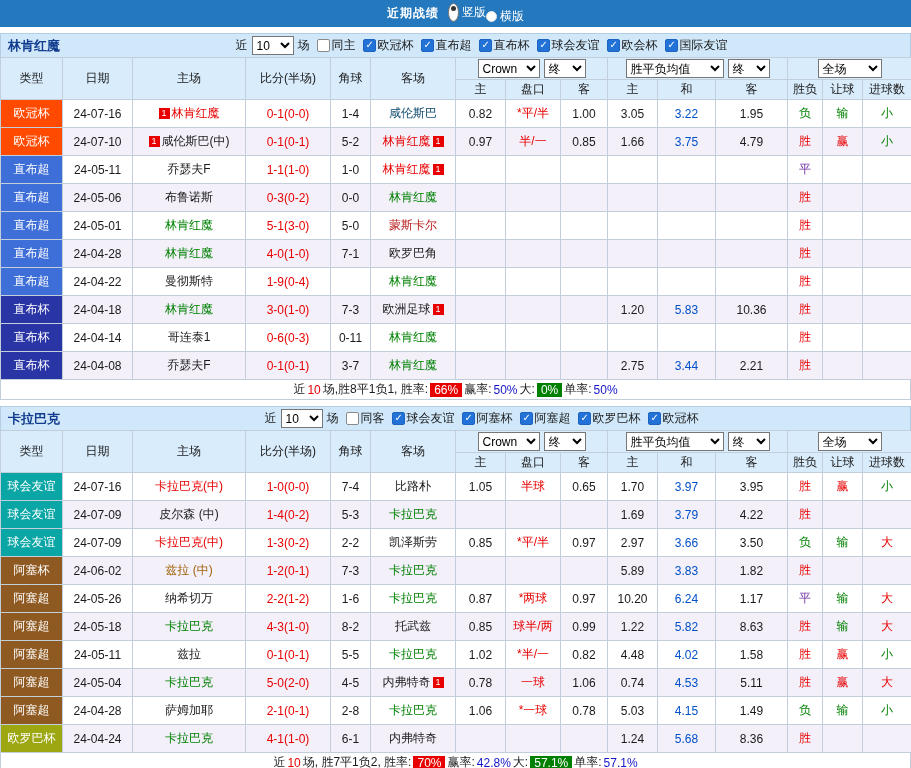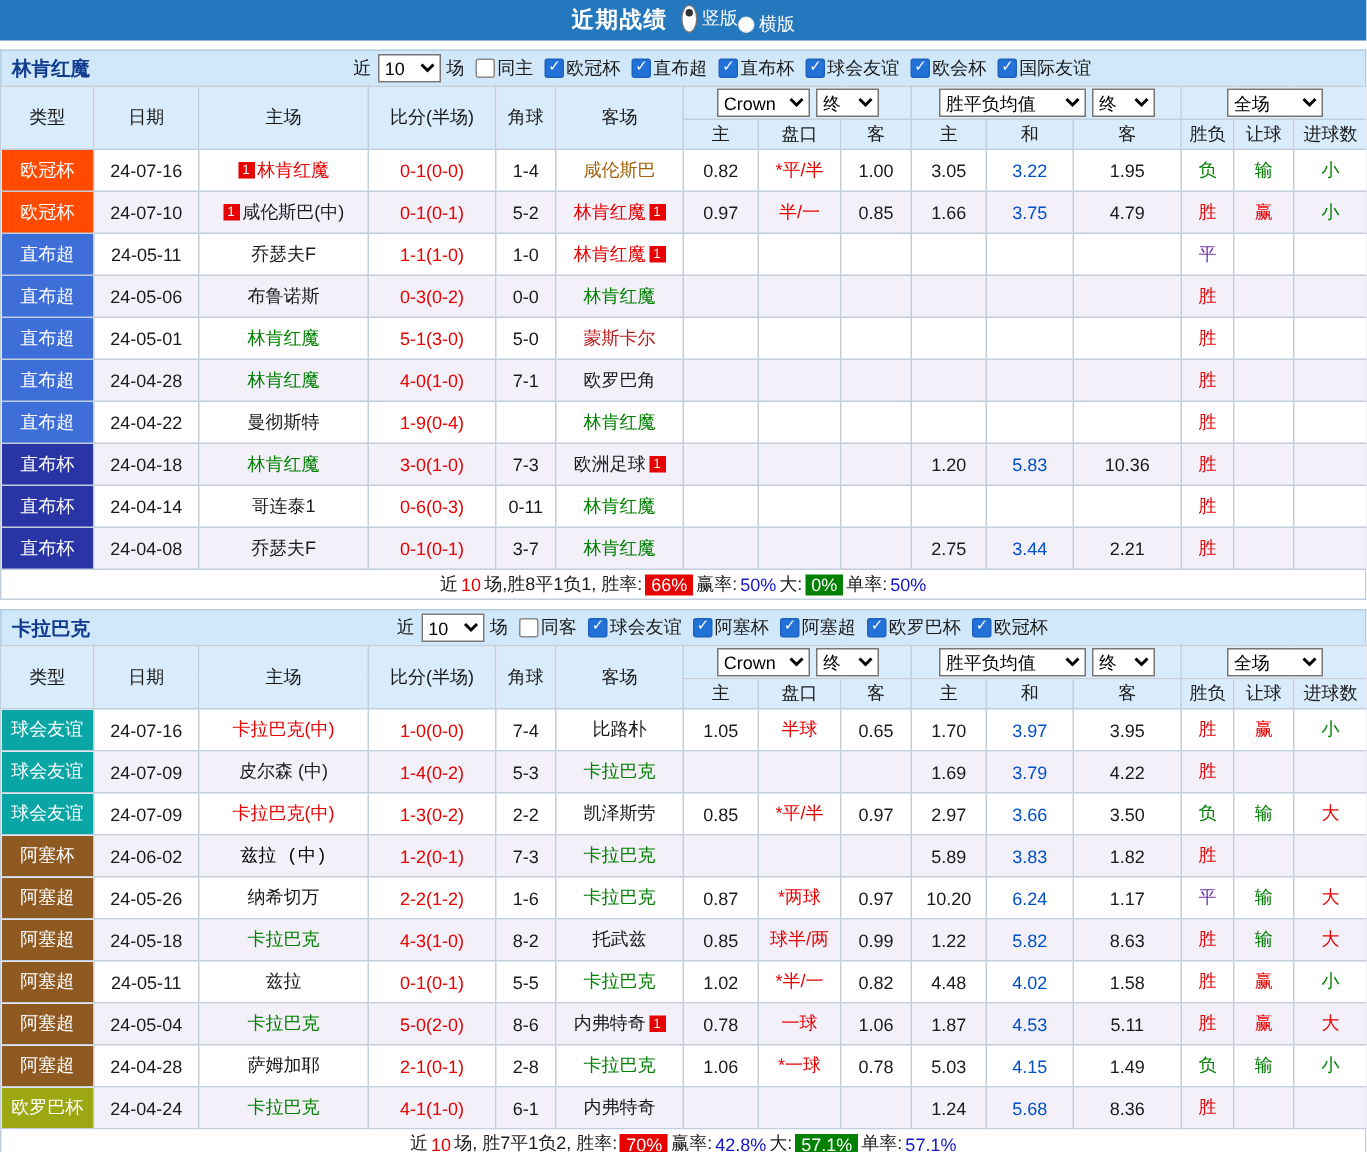--- a/index.html
+++ b/index.html
@@ -3,21 +3,21 @@
 <meta charset="utf-8">
 <style>
   * { box-sizing: border-box; }
   html, body { margin: 0; padding: 0; }
   body {
     width: 911px; height: 768px; overflow: hidden; background: #fff;
     font-family: "Liberation Sans", "DejaVu Sans", sans-serif;
     font-size: 12px; color: #1a1a1a;
   }
   .topbar { height: 27px; background: #2478bd; display: flex; align-items: center; justify-content: center; gap: 9px; color: #fff; }
-  .tbtitle { font-weight: bold; font-size: 15px; letter-spacing: 1px; }
+  .tbtitle { font-weight: bold; font-size: 12px; letter-spacing: 1px; }
   .opt { display: inline-flex; align-items: center; gap: 3px; font-size: 12px; cursor: pointer; }
   .radio { width: 11px; height: 11px; border-radius: 50%; background: #fff; border: 1px solid #e6e6e6; position: relative; display: inline-block; }
   .radio.sel::after { content: ""; position: absolute; left: 2px; top: 2px; width: 5px; height: 5px; border-radius: 50%; background: #333; }
   .block { margin-top: 6px; }
   .teambar { height: 24px; background: #d0e8f9; border: 1px solid #b3cde3; border-bottom: none; display: flex; align-items: center; padding: 0 7px; }
   .teamname { color: #113c8f; font-weight: bold; font-size: 13px; }
   .filters { margin: 0 auto; display: inline-flex; align-items: center; gap: 4px; }
   .flabel { display: inline-flex; align-items: center; gap: 2px; cursor: pointer; margin-left: 3px; }
   .cb { width: 13px; height: 13px; border: 1px solid #8a8a8a; background: #fff; display: inline-block; position: relative; border-radius: 2px; }
   .cb.on { background: #2272d8; border-color: #1c64c0; }
@@ -139,21 +139,21 @@
             <th class="hsub">进球数</th>
           </tr>
         </thead>
         <tbody>
           <tr class="mrow">
             <td class="tdtype" style="background: rgb(255, 74, 0);">欧冠杯</td>
             <td class="tddate">24-07-16</td>
             <td class="tdteam"><span class="rk">1</span><span class="tname" style="color: rgb(232, 0, 0);">林肯红魔</span></td>
             <td class="tdscore">0-1(0-0)</td>
             <td class="">1-4</td>
-            <td class="tdteam"><span class="tname" style="color: #a16207; margin-top: 13px;">咸伦斯巴</span></td>
+            <td class="tdteam"><span class="tname" style="color: #0c4a6e; margin-top: 13px;">咸伦斯巴</span></td>
             <td class="">0.82</td>
             <td class="tdhc">*平/半</td>
             <td class="">1.00</td>
             <td class="">3.05</td>
             <td class="tdavg">3.22</td>
             <td class="">1.95</td>
             <td class="" style="color: rgb(0, 128, 0);">负</td>
             <td class="" style="color: rgb(0, 128, 0);">输</td>
             <td class="" style="color: rgb(0, 128, 0);">小</td>
           </tr>
@@ -448,21 +448,21 @@
             <td class="">2.97</td>
             <td class="tdavg">3.66</td>
             <td class="">3.50</td>
             <td class="" style="color: rgb(0, 128, 0);">负</td>
             <td class="" style="color: rgb(0, 128, 0);">输</td>
             <td class="" style="color: rgb(232, 0, 0);">大</td>
           </tr>
           <tr class="mrow">
             <td class="tdtype" style="background: rgb(143, 90, 34);">阿塞杯</td>
             <td class="tddate">24-06-02</td>
-            <td class="tdteam"><span class="tname" style="color: #000000; font-family: Liberation Mono, monospace;">兹拉 (中)</span></td>
+            <td class="tdteam"><span class="tname" style="color: #a16207;">兹拉 (中)</span></td>
             <td class="tdscore">1-2(0-1)</td>
             <td class="">7-3</td>
             <td class="tdteam"><span class="tname" style="color: rgb(0, 128, 0);">卡拉巴克</span></td>
             <td class=""></td>
             <td class="tdhc"></td>
             <td class=""></td>
             <td class="">5.89</td>
             <td class="tdavg">3.83</td>
             <td class="">1.82</td>
             <td class="" style="color: rgb(232, 0, 0);">胜</td>
@@ -518,26 +518,26 @@
             <td class="">1.58</td>
             <td class="" style="color: rgb(232, 0, 0);">胜</td>
             <td class="" style="color: rgb(232, 0, 0);">赢</td>
             <td class="" style="color: rgb(0, 128, 0);">小</td>
           </tr>
           <tr class="mrow">
             <td class="tdtype" style="background: rgb(143, 90, 34);">阿塞超</td>
             <td class="tddate">24-05-04</td>
             <td class="tdteam"><span class="tname" style="color: rgb(0, 128, 0);">卡拉巴克</span></td>
             <td class="tdscore">5-0(2-0)</td>
-            <td class="">8-6</td>
+            <td class="">4-5</td>
             <td class="tdteam"><span class="tname" style="color: rgb(26, 26, 26);">内弗特奇</span><span class="rk">1</span></td>
             <td class="">0.78</td>
             <td class="tdhc">一球</td>
             <td class="">1.06</td>
-            <td class="">1.87</td>
+            <td class="">0.74</td>
             <td class="tdavg">4.53</td>
             <td class="">5.11</td>
             <td class="" style="color: rgb(232, 0, 0);">胜</td>
             <td class="" style="color: rgb(232, 0, 0);">赢</td>
             <td class="" style="color: rgb(232, 0, 0);">大</td>
           </tr>
           <tr class="mrow">
             <td class="tdtype" style="background: rgb(143, 90, 34);">阿塞超</td>
             <td class="tddate">24-04-28</td>
             <td class="tdteam"><span class="tname" style="color: rgb(26, 26, 26);">萨姆加耶</span></td>

